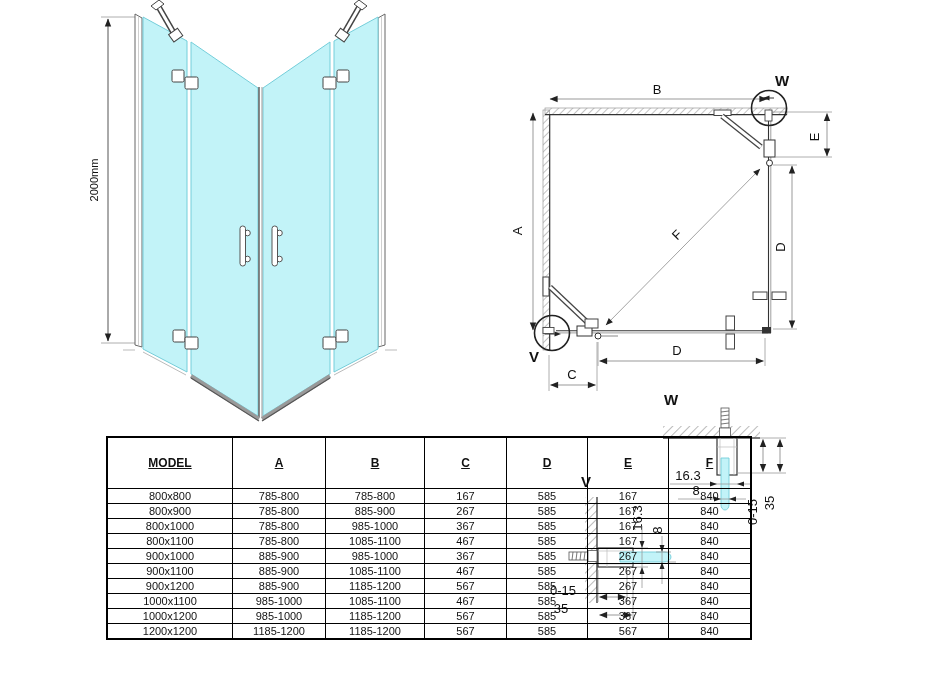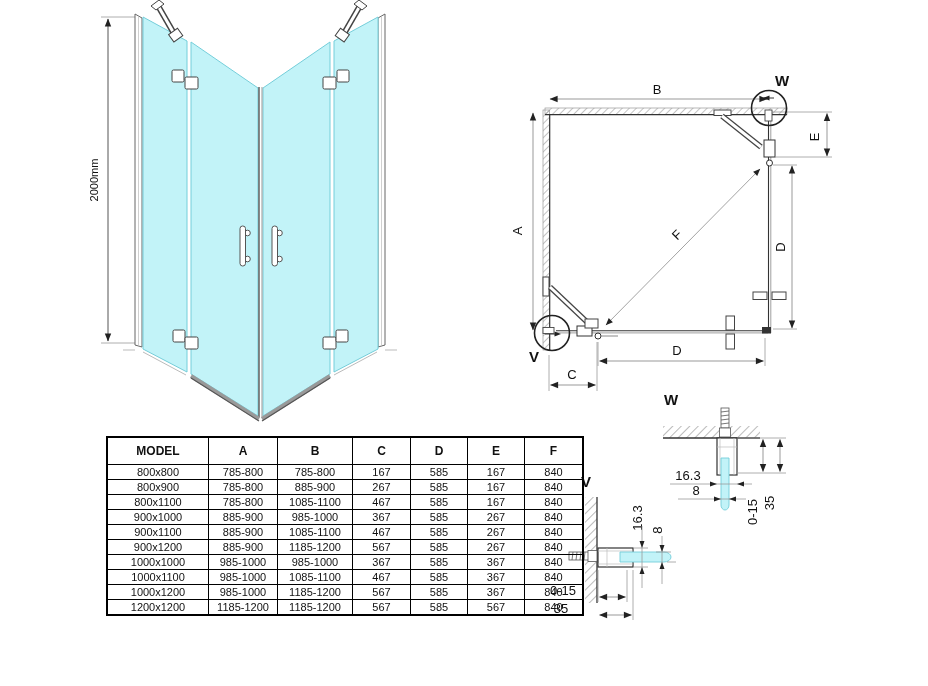--- a/index.html
+++ b/index.html
@@ -5,21 +5,21 @@
   html,body{margin:0;padding:0;background:#fff;}
   .sheet{position:relative;width:928px;height:686px;background:#fff;overflow:hidden;
          font-family:"Liberation Sans",sans-serif;color:#111;}
   svg{position:absolute;overflow:visible;}
   svg text{font-family:"Liberation Sans",sans-serif;fill:#111;}
   .dim-label{font-size:13px;}
   .marker-label{font-size:15px;font-weight:bold;}
   .mm-label{font-size:11px;}
   table.spec{position:absolute;left:106px;top:436px;width:412px;border-collapse:collapse;
              table-layout:fixed;border:2px solid #000;}
-  table.spec th{border:1px solid #000;font-size:12px;font-weight:bold;height:18px;padding:4px;text-align:center;}
+  table.spec th{border:1px solid #000;font-size:12px;font-weight:bold;height:18px;padding:16px;text-align:center;text-decoration:underline;}
   table.spec td{border:1px solid #000;font-size:11px;height:14px;padding:0;text-align:center;white-space:nowrap;}
 </style>
 </head>
 <body>
 
 <div class="sheet">
 
   <svg style="left:85px;top:0;" width="330" height="430" viewBox="0 0 330 430">
     <defs>
       <marker id="arr1" viewBox="0 0 10 10" refX="9.5" refY="5" markerWidth="10" markerHeight="8" orient="auto-start-reverse">
@@ -328,20 +328,29 @@
         <tr>
           <td>800x900</td>
           <td>785-800</td>
           <td>885-900</td>
           <td>267</td>
           <td>585</td>
           <td>167</td>
           <td>840</td>
         </tr>
         <tr>
+          <td>800x1000</td>
+          <td>785-800</td>
+          <td>985-1000</td>
+          <td>367</td>
+          <td>585</td>
+          <td>167</td>
+          <td>840</td>
+        </tr>
+        <tr>
           <td>800x1100</td>
           <td>785-800</td>
           <td>1085-1100</td>
           <td>467</td>
           <td>585</td>
           <td>167</td>
           <td>840</td>
         </tr>
         <tr>
           <td>900x1000</td>
@@ -364,29 +373,20 @@
         <tr>
           <td>900x1200</td>
           <td>885-900</td>
           <td>1185-1200</td>
           <td>567</td>
           <td>585</td>
           <td>267</td>
           <td>840</td>
         </tr>
         <tr>
-          <td>1000x1000</td>
-          <td>985-1000</td>
-          <td>985-1000</td>
-          <td>367</td>
-          <td>585</td>
-          <td>367</td>
-          <td>840</td>
-        </tr>
-        <tr>
           <td>1000x1100</td>
           <td>985-1000</td>
           <td>1085-1100</td>
           <td>467</td>
           <td>585</td>
           <td>367</td>
           <td>840</td>
         </tr>
         <tr>
           <td>1000x1200</td>

